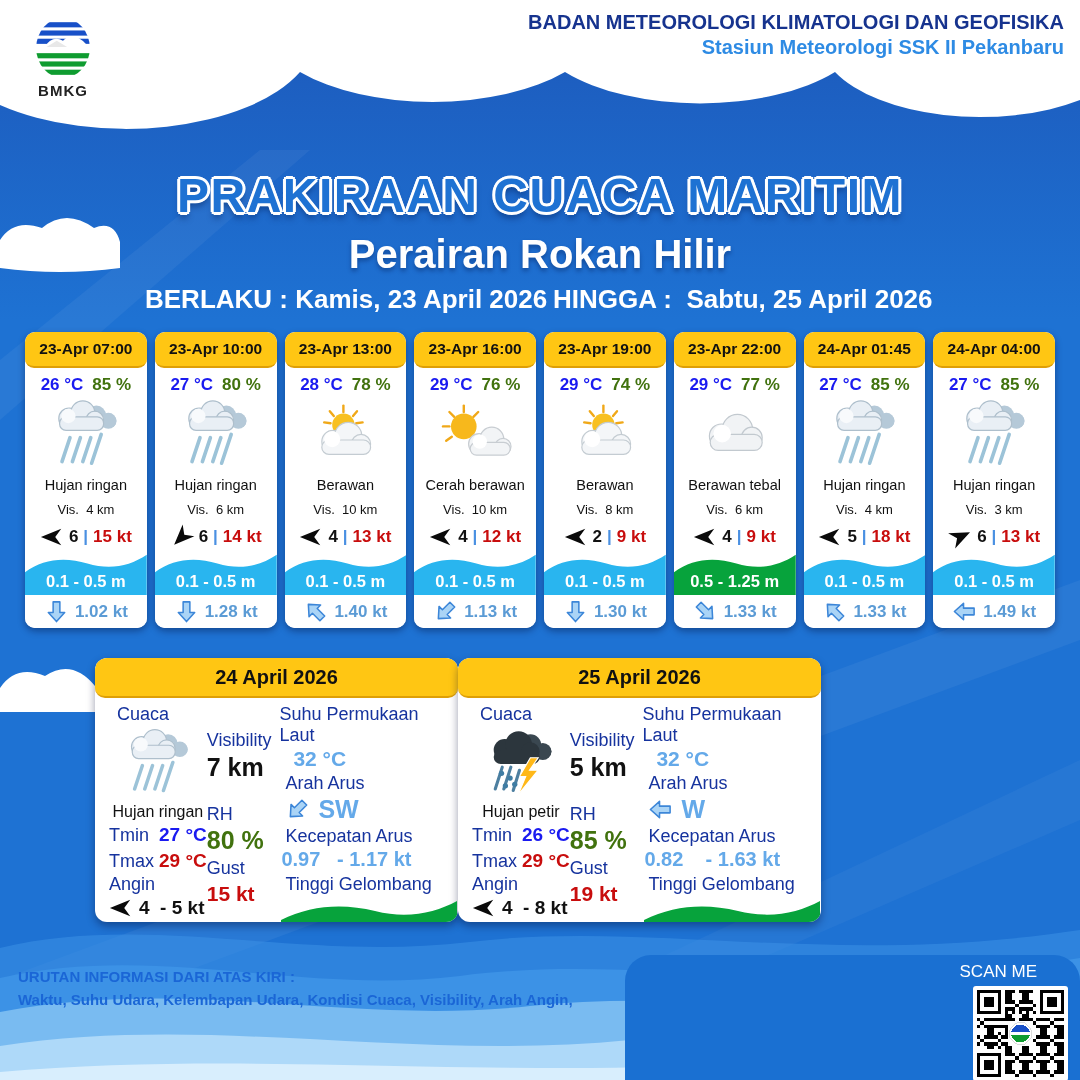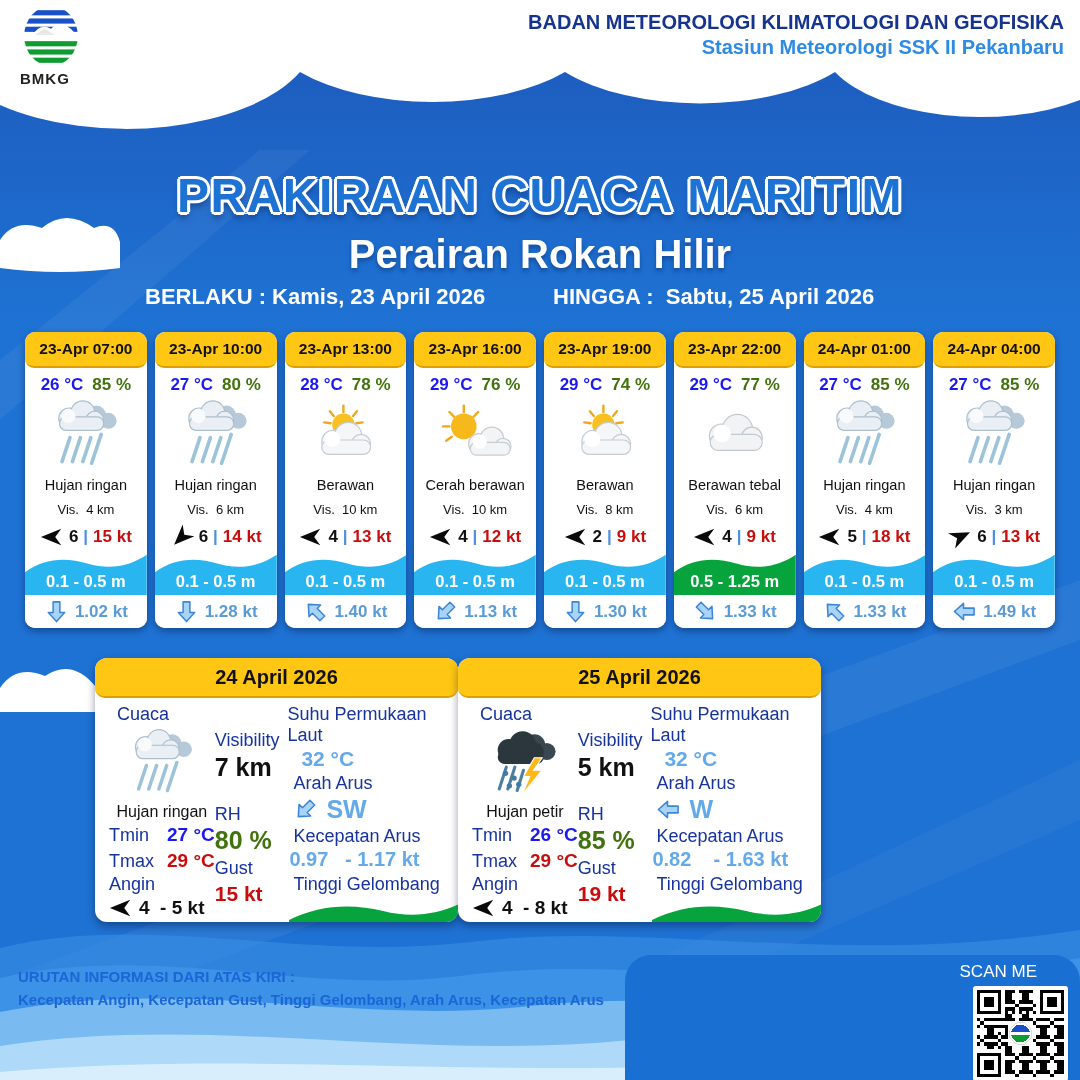--- a/index.html
+++ b/index.html
@@ -2,33 +2,33 @@
 <html style="--bg-blue: #1e72d3; --wave-dark: #1d5ec0; --yellow: #ffc613; --cyan: #29b5ef; --green: #07a33c; --red: #c80d0d; --temp-blue: #1a1af0; --rh-green: #41720e; --navy: #16339e; --lightblue: #64a9e9; --current: #5b9bd5; --org-navy: #16338e; --org-blue: #2e8be4; --footer-blue: #1a66d6; --panel-blue: #1a70d2;"><head>
 <meta charset="utf-8">
 <style>
   html,body{margin:0;padding:0;}
   body{width:1080px;height:1080px;position:relative;overflow:hidden;
        font-family:"Liberation Sans", sans-serif;background:var(--bg-blue,#1e72d3);}
   .abs{position:absolute;}
   
   #bg{position:absolute;inset:0;z-index:0;}
   
-  .logo-wrap{left:20px;top:4px;width:86px;text-align:left;z-index:5;}
+  .logo-wrap{left:20px;top:16px;width:86px;text-align:center;z-index:5;}
   .logo-wrap .bmkg-text{font-size:15px;font-weight:bold;color:#222;letter-spacing:1px;margin-top:-2px;}
   .org-text{right:16px;top:10px;text-align:right;z-index:5;line-height:1.25;}
   .org-line1{font-size:20px;font-weight:800;color:var(--org-navy,#16338e);}
   .org-line2{font-size:20px;font-weight:bold;color:var(--org-blue,#2e8be4);}
   
   .main-title{left:0;right:0;top:168px;text-align:center;z-index:5;
     font-size:48px;font-weight:800;letter-spacing:1.5px;color:var(--bg-blue,#1e72d3);
     text-shadow:-2px -2px 0 #fff,2px -2px 0 #fff,-2px 2px 0 #fff,2px 2px 0 #fff,
        0 -3px 0 #fff,0 3px 0 #fff,-3px 0 0 #fff,3px 0 0 #fff,0 6px 6px rgba(0,25,80,.5);}
   .sub-title{left:0;right:0;top:232px;text-align:center;z-index:5;
     font-size:40px;font-weight:800;color:#fff;text-shadow:0 3px 4px rgba(0,25,80,.4);}
-  .validity{top:284px;z-index:5;color:#fff;font-size:22px;white-space:pre;}
+  .validity{top:284px;z-index:5;color:#fff;font-size:26px;white-space:pre;}
   .validity .vlab{font-weight:800;}
   .validity .vval{font-weight:bold;}
   #valid-from{left:145px;} #valid-to{left:553px;}
   
   .cards-row{left:25px;top:332px;width:1030px;height:296px;display:flex;gap:8px;z-index:5;}
   .hcard{flex:1;background:#fff;border-radius:10px;box-shadow:0 3px 7px rgba(0,10,50,.4);
          display:flex;flex-direction:column;overflow:hidden;position:relative;}
   .hcard-header{height:34px;line-height:34px;background:var(--yellow,#ffc613);
      border-radius:9px;border-bottom:2px solid #de9f06;text-align:center;
      font-size:15.5px;font-weight:bold;color:#111;}
@@ -59,21 +59,21 @@
      box-shadow:0 4px 9px rgba(0,10,50,.4);overflow:hidden;display:flex;flex-direction:column;}
   .dcard-header{height:38px;line-height:38px;background:var(--yellow,#ffc613);
      border-radius:10px;border-bottom:2px solid #de9f06;text-align:center;
      font-size:20px;font-weight:bold;color:#111;}
   .dcard-body{flex:1;display:flex;padding:6px 12px 8px 14px;}
   .dlabel{color:var(--navy,#16339e);font-size:18px;}
   .dcol1{width:148px;display:flex;flex-direction:column;}
   .dcol1 .dicon{height:78px;display:flex;align-items:center;justify-content:center;}
   .dcol1 .dicon svg{width:92px;height:78px;}
   .dcond{font-size:16px;color:#111;text-align:center;margin-bottom:1px;}
-  .trow{display:flex;align-items:center;gap:8px;height:26px;}
+  .trow{display:flex;align-items:center;gap:0;height:26px;}
   .trow .dlabel{width:50px;}
   .tmin-val{color:var(--temp-blue,#1a1af0);font-weight:bold;font-size:19px;white-space:pre;}
   .tmax-val{color:var(--red,#c80d0d);font-weight:bold;font-size:19px;white-space:pre;}
   .windrow{display:flex;align-items:center;gap:6px;height:26px;font-size:19px;font-weight:bold;color:#111;white-space:pre;}
   .dcol2{width:100px;display:flex;flex-direction:column;padding-top:26px;}
   .viskm{font-size:25px;font-weight:bold;color:#111;margin:2px 0 22px;}
   .rhval{font-size:25px;font-weight:bold;color:var(--rh-green,#41720e);margin:1px 0 3px;}
   .gustval{font-size:21px;font-weight:bold;color:var(--red,#c80d0d);margin-top:3px;}
   .dcol3{flex:1;display:flex;flex-direction:column;padding-left:8px;}
   .sstval{font-size:21px;font-weight:bold;color:var(--lightblue,#64a9e9);margin:1px 0 2px 14px;}
@@ -462,21 +462,21 @@
       <span class="barrow" style="transform: rotate(45deg);">
           <svg viewBox="0 0 26 26">
             <path d="M3,9.5 L14,9.5 L14,4.5 L23.5,13 L14,21.5 L14,16.5 L3,16.5 Z" fill="#aad4f6" stroke="#3c86d8" stroke-width="1.6" stroke-linejoin="round"></path>
           </svg>
         </span>
       <span>1.33 kt</span>
     </div>
   </div>
 
   <div class="hcard">
-    <div class="hcard-header">24-Apr 01:00</div>
+    <div class="hcard-header">24-Apr 01:45</div>
     <div class="temp-row">
       <span class="temp">27 °C</span>
       <span class="rh">85 %</span>
     </div>
     <div class="wicon">
         <svg viewBox="0 0 100 100">
  <g fill="#b5c9d8">
             <circle cx="63" cy="24" r="12"></circle>
             <circle cx="78" cy="31" r="10"></circle>
             <rect x="58" y="24" width="30" height="15" rx="7"></rect>
@@ -737,21 +737,21 @@
           </svg>
 
         </div>
       </div>
     </div>
   </div>
 </div>
 
 <div class="abs footer-text">
   <div>URUTAN INFORMASI DARI ATAS KIRI :</div>
-  <div>Kecepatan Angin, Kecepatan Gust, Tinggi Gelombang, Arah Arus, Kecepatan Arus</div>
+  <div>Waktu, Suhu Udara, Kelembapan Udara, Kondisi Cuaca, Visibility, Arah Angin,</div>
 </div>
 
 <div class="abs panel">
   <div class="scanme">SCAN ME</div>
   <div class="qr-box">
     <svg id="qr" viewBox="0 0 25 25" shape-rendering="crispEdges">
         <rect x="8" y="0" width="1" height="1" fill="#000"></rect>
         <rect x="9" y="0" width="1" height="1" fill="#000"></rect>
         <rect x="10" y="0" width="1" height="1" fill="#000"></rect>
         <rect x="12" y="0" width="1" height="1" fill="#000"></rect>

